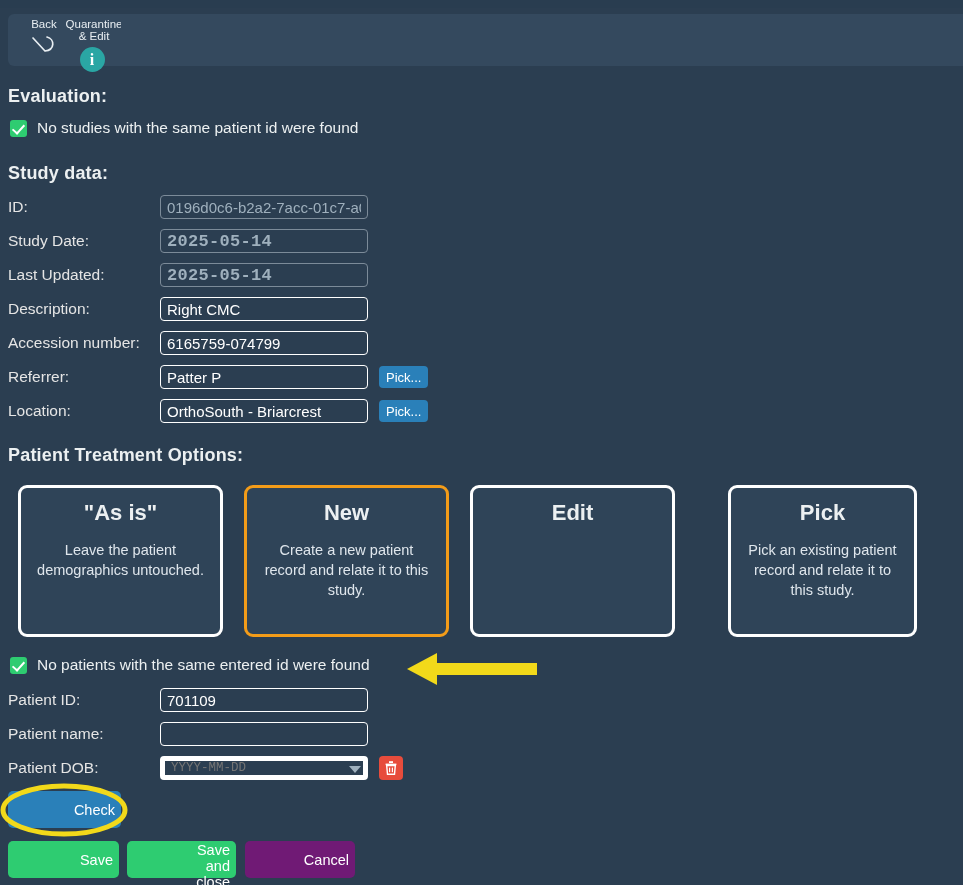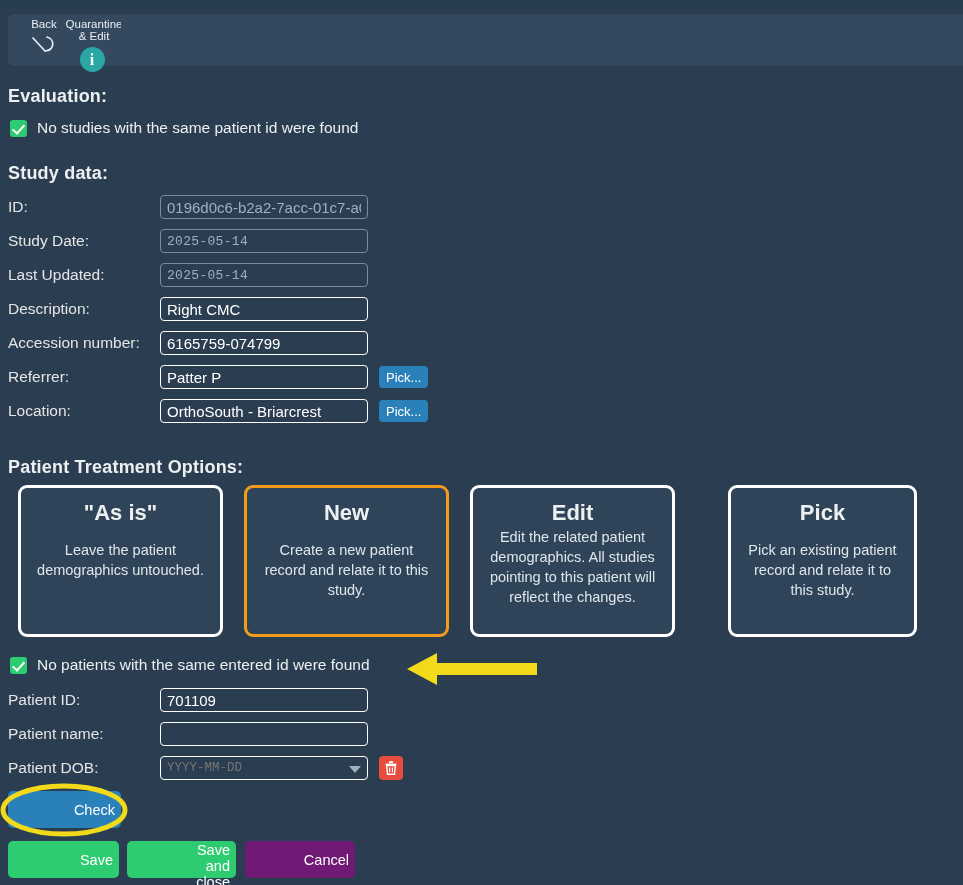--- a/index.html
+++ b/index.html
@@ -57,21 +57,21 @@
     width: 208px; height: 24px; border-radius: 4px;
     background: transparent; color: #ffffff;
     border: 1px solid #ffffff; padding: 0 6px;
     font-size: 15px; font-family: "Liberation Sans", sans-serif;
     outline: none;
   }
   .finput.disabled {
     border-color: #7c8b99; color: #9fb0bd;
   }
   .finput.mono {
-    font-family: "Liberation Mono", monospace; font-size: 13px; letter-spacing: .3px;
+    font-family: "Liberation Mono", monospace; font-size: 17px; letter-spacing: .3px; font-weight: bold;
   }
   .pickbtn {
     margin-left: 11px; height: 22px; min-width: 44px;
     background: #2a80b9; border: none; border-radius: 4px;
     color: #ffffff; font-size: 13px; font-family: "Liberation Sans", sans-serif;
     cursor: pointer; padding: 0 7px;
   }
 
   
   .cards { position: absolute; left: 18px; top: 477px; width: 890px; height: 152px; }
@@ -87,21 +87,21 @@
   }
   .card-desc {
     color: #dfe6ec; font-size: 14.5px; line-height: 20px; margin-top: 14px;
   }
   .card.tight .card-desc { margin-top: 1px; }
 
   
   .dob-wrap { position: relative; width: 208px; height: 24px; }
   .dob-select {
     width: 208px; height: 24px; border-radius: 4px;
-    background: transparent; border: 1px solid #ffffff;
+    background: transparent; border: 5px solid #ffffff;
     color: #9fb0bd; font-family: "Liberation Mono", monospace;
     font-size: 12.5px; padding: 0 22px 0 6px; line-height: 22px;
   }
   .dob-caret {
     position: absolute; right: 7px; top: 10px;
     width: 0; height: 0;
     border-left: 6px solid transparent; border-right: 6px solid transparent;
     border-top: 7px solid #9fb0bd;
   }
   .trashbtn {
@@ -181,34 +181,33 @@
     <input class="finput" value="Patter P" style="">
     <button class="pickbtn">Pick...</button>
   </div>
 
   <div class="frow" style="top:390px">
     <span class="flabel">Location:</span>
     <input class="finput" value="OrthoSouth - Briarcrest" style="">
     <button class="pickbtn">Pick...</button>
   </div>
 
-  <div class="section-title" style="top:449px">Patient Treatment Options:</div>
+  <div class="section-title" style="top:437px">Patient Treatment Options:</div>
 
   <div class="cards">
     <div class="card" style="left:0px;width:205px">
       <div class="card-title">"As is"</div>
       <div class="card-desc">Leave the patient demographics untouched.</div>
     </div>
     <div class="card selected" style="left:226px;width:205px">
       <div class="card-title">New</div>
       <div class="card-desc">Create a new patient record and relate it to this study.</div>
     </div>
     <div class="card tight" style="left:452px;width:205px">
       <div class="card-title">Edit</div>
-      <div class="card-desc">Edit the related patient demographics. All studies pointing to this patient will reflect the changes.</div>
     </div>
     <div class="card" style="left:710px;width:189px">
       <div class="card-title">Pick</div>
       <div class="card-desc">Pick an existing patient record and relate it to this study.</div>
     </div>
   </div>
 
   <div class="check-row" style="top:648px">
     <span class="cbox"></span>
     <span class="check-text">No patients with the same entered id were found</span>

